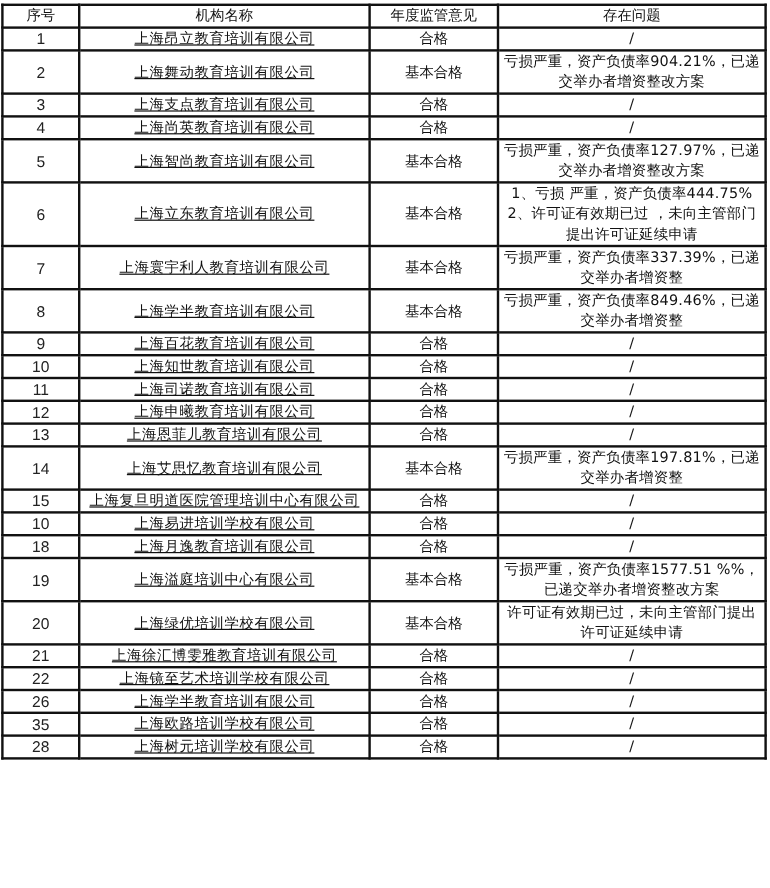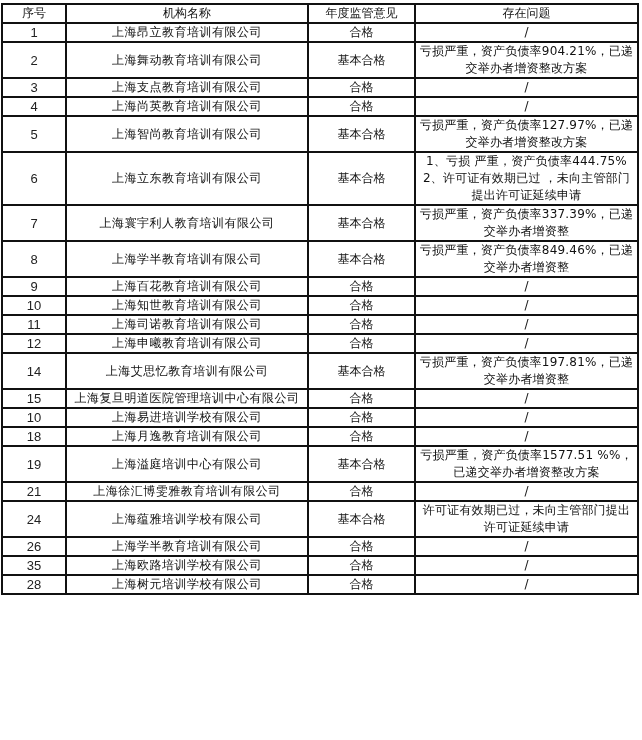--- a/index.html
+++ b/index.html
@@ -18,21 +18,21 @@
     text-align: center;
     vertical-align: middle;
     line-height: 17px;
     font-weight: normal;
     overflow: hidden;
     white-space: nowrap;
   }
   .sheet th { height: 16px; }
   .sheet td.num { font-family: "Liberation Sans", sans-serif; font-size: 13px; color: #222; }
   .sheet td.issue { white-space: normal; line-height: 17px; letter-spacing: 0.2px; }
-  .sheet td.name { letter-spacing: 0.5px; }
+  .sheet td.name { letter-spacing: 0.5px; text-decoration: underline; }
   .row-1 td { height: 15.5px; }
   .row-2 td { height: 33px; }
   .row-3 td { height: 50px; }
 </style>
 </head>
 <body>
 
 <table class="sheet">
   <colgroup>
     <col style="width:64px">
@@ -114,20 +114,26 @@
         <td class="name">上海司诺教育培训有限公司</td>
         <td class="opinion">合格</td>
         <td class="issue">/</td>
       </tr>
       <tr class="row-1">
         <td class="num">12</td>
         <td class="name">上海申曦教育培训有限公司</td>
         <td class="opinion">合格</td>
         <td class="issue">/</td>
       </tr>
+      <tr class="row-1">
+        <td class="num">13</td>
+        <td class="name">上海恩菲儿教育培训有限公司</td>
+        <td class="opinion">合格</td>
+        <td class="issue">/</td>
+      </tr>
       <tr class="row-2">
         <td class="num">14</td>
         <td class="name">上海艾思忆教育培训有限公司</td>
         <td class="opinion">基本合格</td>
         <td class="issue">亏损严重，资产负债率197.81%，已递交举办者增资整</td>
       </tr>
       <tr class="row-1">
         <td class="num">15</td>
         <td class="name">上海复旦明道医院管理培训中心有限公司</td>
         <td class="opinion">合格</td>
@@ -144,31 +150,37 @@
         <td class="name">上海月逸教育培训有限公司</td>
         <td class="opinion">合格</td>
         <td class="issue">/</td>
       </tr>
       <tr class="row-2">
         <td class="num">19</td>
         <td class="name">上海溢庭培训中心有限公司</td>
         <td class="opinion">基本合格</td>
         <td class="issue">亏损严重，资产负债率1577.51 %%，已递交举办者增资整改方案</td>
       </tr>
+      <tr class="row-2">
+        <td class="num">20</td>
+        <td class="name">上海绿优培训学校有限公司</td>
+        <td class="opinion">基本合格</td>
+        <td class="issue">许可证有效期已过，未向主管部门提出许可证延续申请</td>
+      </tr>
       <tr class="row-1">
         <td class="num">21</td>
         <td class="name">上海徐汇博雯雅教育培训有限公司</td>
         <td class="opinion">合格</td>
         <td class="issue">/</td>
       </tr>
-      <tr class="row-2">
-        <td class="num">24</td>
-        <td class="name">上海蕴雅培训学校有限公司</td>
-        <td class="opinion">基本合格</td>
-        <td class="issue">许可证有效期已过，未向主管部门提出许可证延续申请</td>
+      <tr class="row-1">
+        <td class="num">22</td>
+        <td class="name">上海镜至艺术培训学校有限公司</td>
+        <td class="opinion">合格</td>
+        <td class="issue">/</td>
       </tr>
       <tr class="row-1">
         <td class="num">26</td>
         <td class="name">上海学半教育培训有限公司</td>
         <td class="opinion">合格</td>
         <td class="issue">/</td>
       </tr>
       <tr class="row-1">
         <td class="num">35</td>
         <td class="name">上海欧路培训学校有限公司</td>

